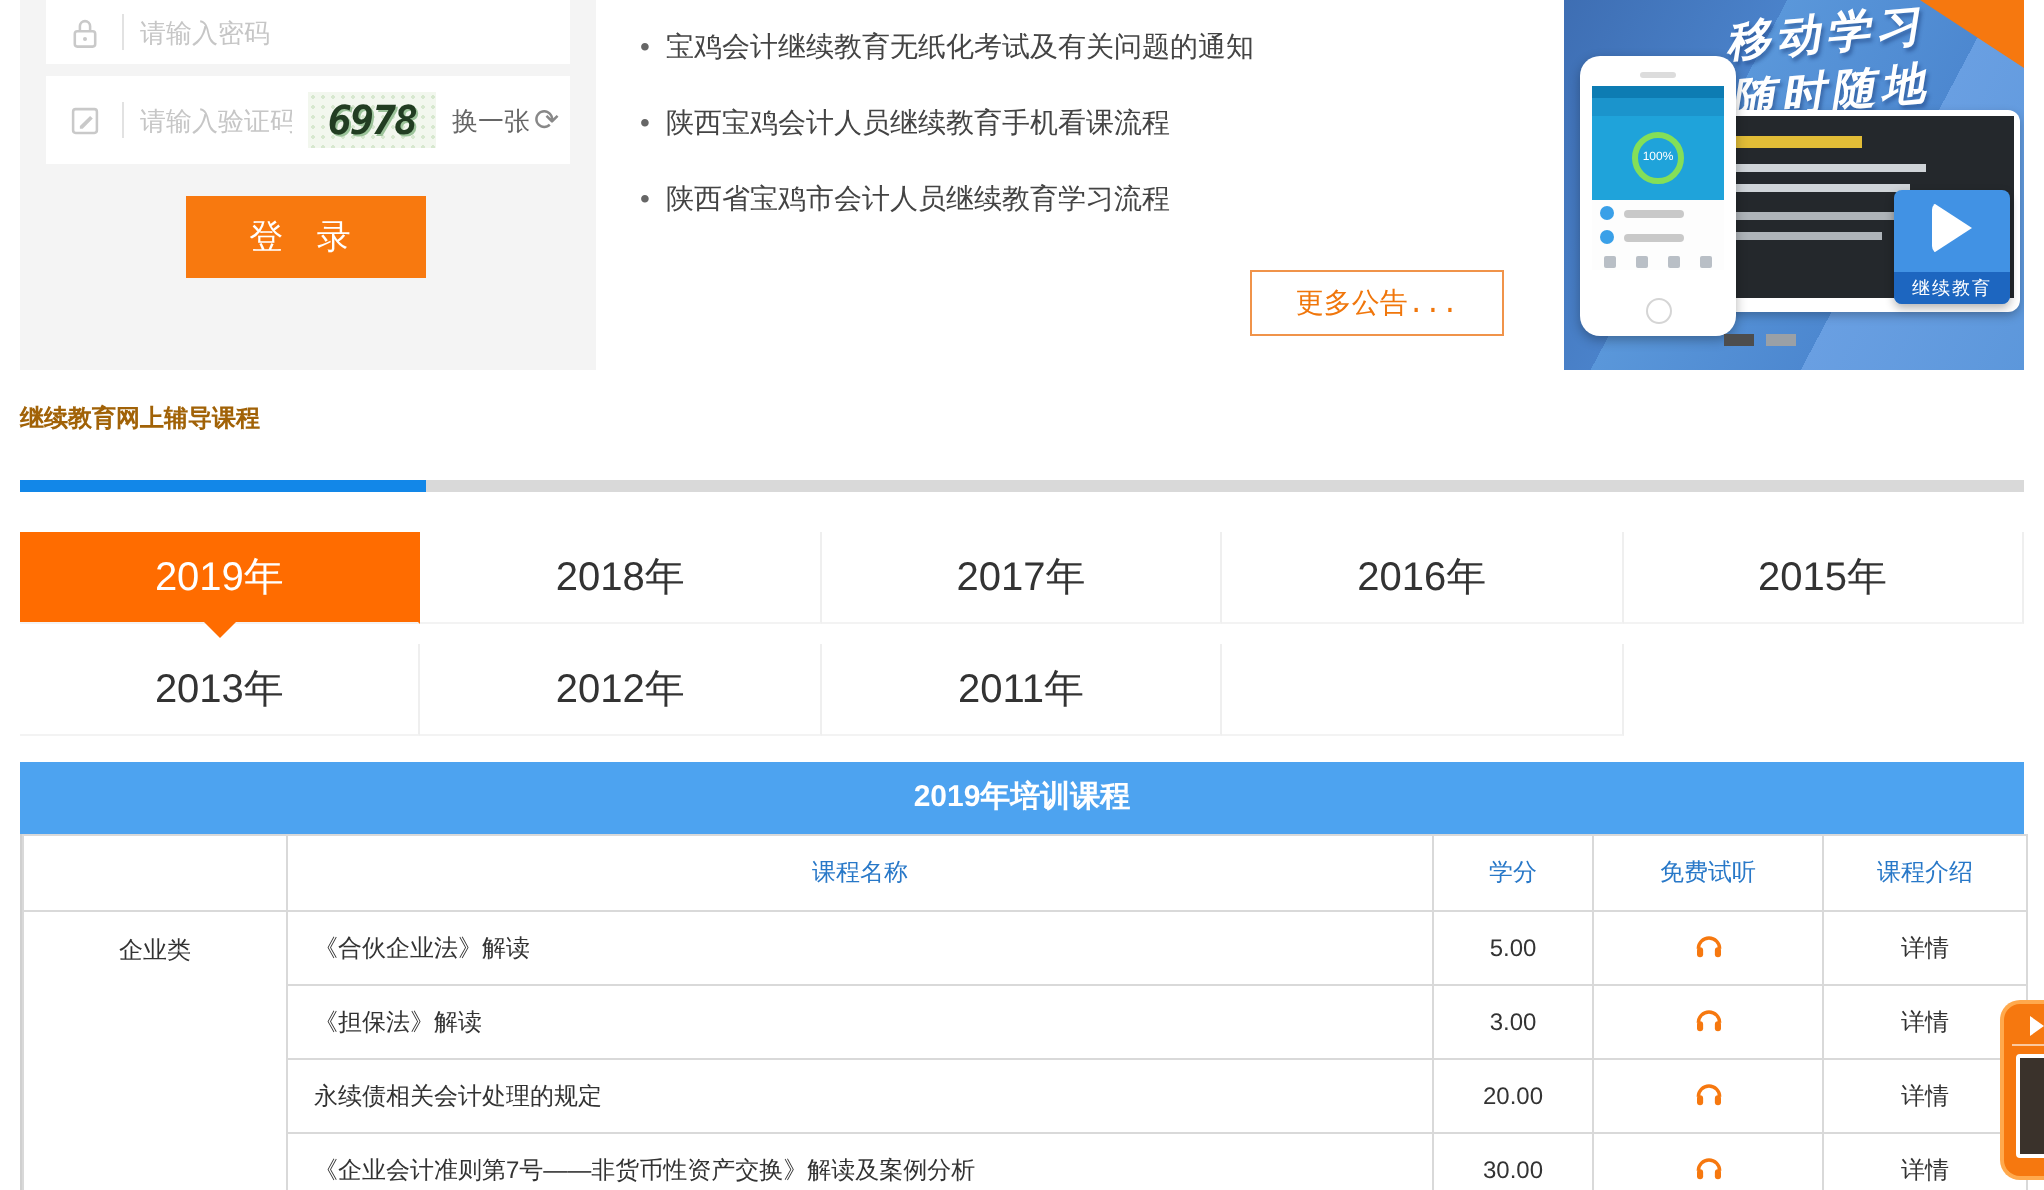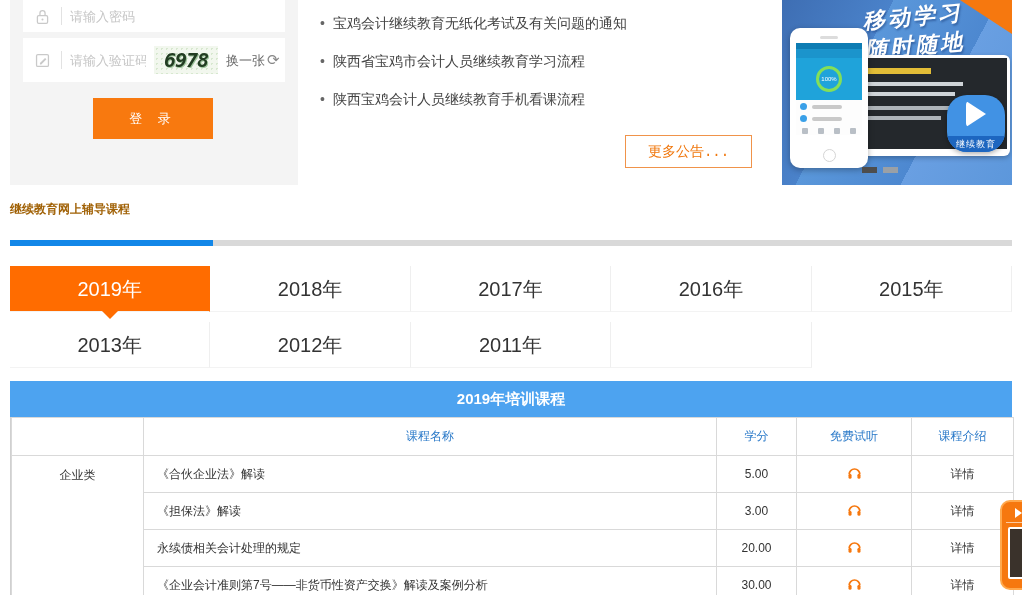--- a/index.html
+++ b/index.html
@@ -24,21 +24,21 @@
   .input-row input::placeholder{color:#c6c6c6;}
   .row-captcha input{flex:0 0 92px;}
   .captcha-img{width:64px;height:28px;background:#f2f7ee;
     background-image:radial-gradient(#d7e8cf 1px,transparent 1px);background-size:5px 5px;
     display:flex;align-items:center;justify-content:center;
     font-family:"DejaVu Sans Mono",monospace;font-weight:bold;font-style:italic;
     font-size:20px;color:#223d22;letter-spacing:-1px;text-shadow:1px 1px 0 #9cc39a;cursor:pointer;flex:none;}
   .captcha-refresh{margin-left:8px;font-size:13px;color:#666;cursor:pointer;white-space:nowrap;flex:none;}
   .refresh-glyph{font-size:15px;color:#888;margin-left:2px;}
   .login-btn{position:absolute;left:83px;top:98px;width:120px;height:41px;background:var(--orange);
-    color:#fff;font-size:13px;border:0;cursor:pointer;letter-spacing:6px;font-family:inherit;}
+    color:#fff;font-size:17px;border:0;cursor:pointer;letter-spacing:6px;font-family:inherit;}
 
   
   .announcements{left:300px;top:0;width:470px;height:185px;}
   .announcements ul{list-style:none;padding-top:14px;}
   .announcements li{height:18px;margin-bottom:20px;font-size:14px;color:#444;
     padding-left:33px;position:relative;cursor:pointer;line-height:18px;}
   .announcements li::before{content:"•";position:absolute;left:20px;color:#666;}
   .more-btn{position:absolute;left:325px;top:135px;width:127px;height:33px;background:#fff;
     border:1px solid #f0934a;color:#f0760b;font-size:14px;cursor:pointer;font-family:Liberation Mono, monospace;}
 
@@ -71,21 +71,21 @@
   .tablet-frame{position:absolute;left:60px;top:55px;width:168px;height:101px;background:#fff;
     border-radius:6px;padding:3px 3px 7px;z-index:2;box-shadow:0 2px 5px rgba(0,0,0,.25);}
   .tablet-screen{position:relative;width:100%;height:100%;background:#24282c;overflow:hidden;}
   .t-head{position:absolute;left:8px;top:10px;width:78px;height:6px;background:#e2bd37;}
   .t-line{position:absolute;left:8px;height:4px;background:#cfd4d8;}
   .t1{top:24px;width:110px;} .t2{top:34px;width:102px;} .t3{top:48px;width:96px;background:#aeb4b9;} .t4{top:58px;width:88px;background:#aeb4b9;}
   .lecturer-body{position:absolute;right:10px;bottom:-4px;width:34px;height:44px;background:#15181c;border-radius:10px 10px 0 0;}
   .lecturer-head{position:absolute;right:20px;bottom:36px;width:13px;height:14px;background:#c79a72;border-radius:50%;}
   
   .app-icon{position:absolute;left:165px;top:95px;width:58px;height:57px;background:#4192e4;
-    border-radius:20px;z-index:4;box-shadow:0 2px 5px rgba(0,0,0,.3);overflow:hidden;}
+    border-radius:4px;z-index:4;box-shadow:0 2px 5px rgba(0,0,0,.3);overflow:hidden;}
   .app-logo{width:0;height:0;margin:9px auto 0;border-left:13px solid transparent;
     border-right:13px solid transparent;border-bottom:20px solid #fff;
     transform:rotate(90deg);border-radius:4px;}
   .app-label{position:absolute;bottom:0;left:0;right:0;height:16px;background:#1d66c0;
     color:#fff;font-size:9px;text-align:center;line-height:16px;letter-spacing:1px;}
   
   .dots{position:absolute;left:80px;bottom:12px;display:flex;gap:6px;z-index:5;}
   .dot{width:15px;height:6px;cursor:pointer;}
   .dot.active{background:#4d4d4d;} .dot.idle{background:#9aa0a6;}
 
@@ -154,22 +154,22 @@
       <input type="text" placeholder="请输入验证码" style="">
       <span class="captcha-img">6978</span>
       <span class="captcha-refresh"><span>换一张</span><span class="refresh-glyph">⟳</span></span>
     </div>
     <button class="login-btn">登 录</button>
   </div>
 
   <div class="abs announcements">
     <ul>
       <li>宝鸡会计继续教育无纸化考试及有关问题的通知</li>
+      <li>陕西宝鸡会计人员继续教育手机看课流程</li>
       <li>陕西省宝鸡市会计人员继续教育学习流程</li>
-      <li>陕西宝鸡会计人员继续教育手机看课流程</li>
     </ul>
     <button class="more-btn">更多公告...</button>
   </div>
 
   <div class="abs banner">
     <div class="banner-ribbon"></div>
     <div class="banner-headline">
       <div>移动学习</div>
       <div>随时随地</div>
     </div>

